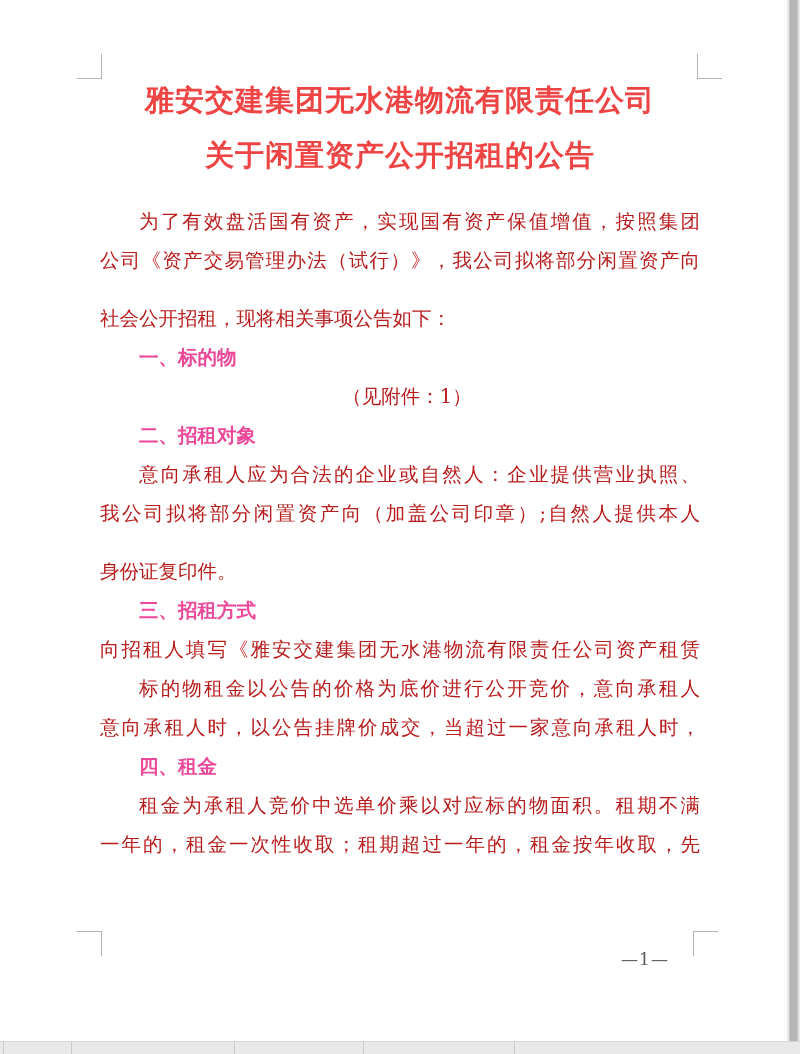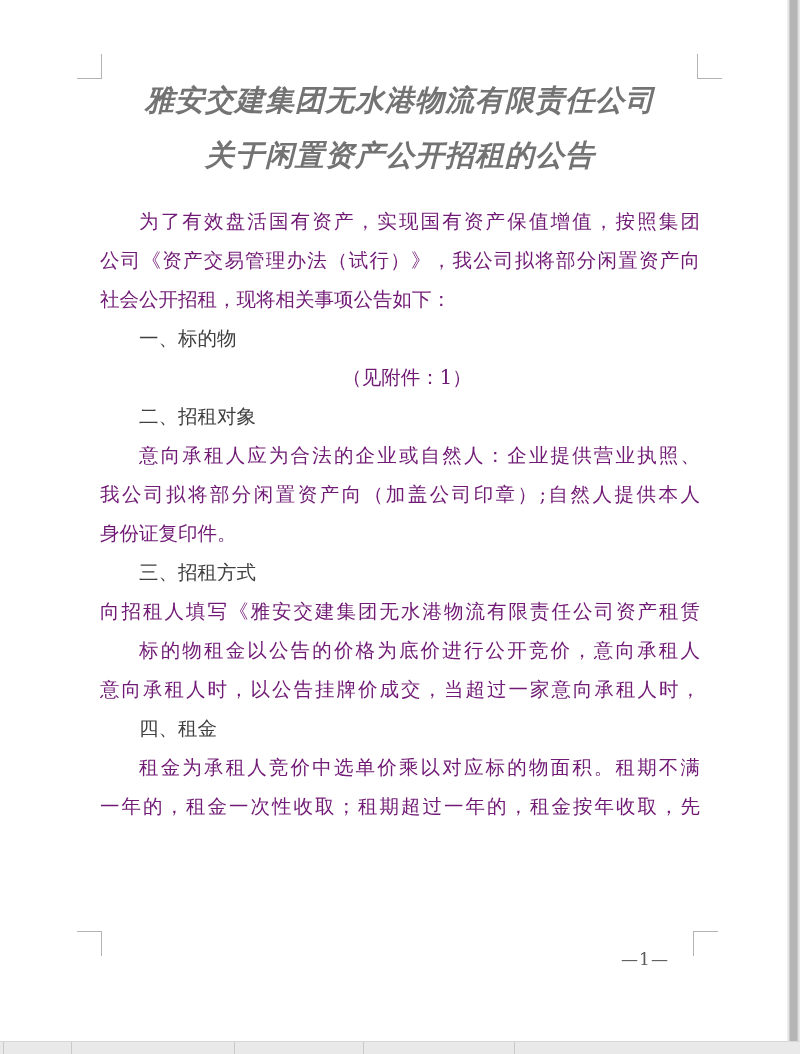--- a/index.html
+++ b/index.html
@@ -33,56 +33,55 @@
   .title-line {
     position: absolute;
     left: 100px;
     width: 600px;
     text-align: center;
     font-size: 29px;
     font-weight: 700;
     letter-spacing: 1px;
     line-height: 48px;
     height: 48px;
-    color: #737373;
+    color: #ef4444;
     white-space: nowrap;
-    font-style: italic;
   }
   .title-line.t1 { top: 76px; }
   .title-line.t2 { top: 131px; }
 
   .doc-body {
     position: absolute;
     left: 100px;
     top: 202px;
     width: 600px;
   }
   .dline {
     height: 39px;
     line-height: 39px;
     font-size: 19.5px;
-    color: #701a75;
+    color: #b91c1c;
     overflow: hidden;
   }
   .dline.full {
     text-align: justify;
     text-align-last: justify;
     width: 600px;
   }
   .dline.indent {
     padding-left: 39px;
     width: 561px;
     text-align: justify;
     text-align-last: justify;
   }
-  .dline.end { padding-left: 0; }
+  .dline.end { padding-left: 0; margin-top: 19px; }
   .dline.heading {
     padding-left: 39px;
-    font-weight: 400;
-    color: #404040;
+    font-weight: 700;
+    color: #ec4899;
   }
   .dline.paren { padding-left: 14px; text-align: center; }
 
   .page-number {
     position: absolute;
     left: 609px;
     top: 948px;
     width: 72px;
     height: 22px;
     line-height: 22px;

